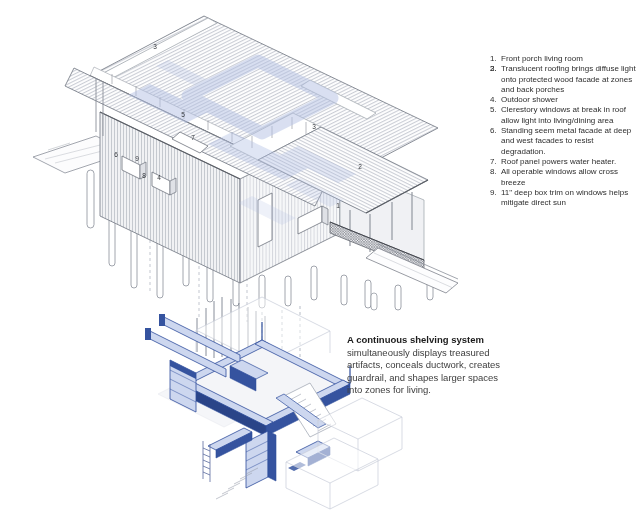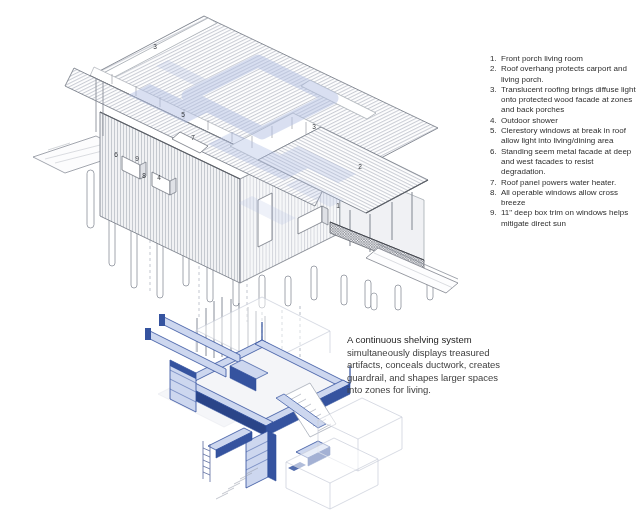--- a/index.html
+++ b/index.html
@@ -7,21 +7,21 @@
           font-family:"Liberation Sans",sans-serif;}
   #drawing{position:absolute;left:0;top:0;}
   
   #annotation-list{position:absolute;left:488px;top:54px;width:152px;
     font-size:8px;line-height:10.3px;color:#2e2e2e;}
   .ann-item{position:relative;padding-left:13px;}
   .ann-num{position:absolute;left:2px;top:0;}
   
   #caption{position:absolute;left:347px;top:334px;width:160px;
     font-size:9.5px;line-height:12.6px;color:#3d3d3d;}
-  #caption .cap-head{font-weight:normal;color:#1c1c1c;}
+  #caption .cap-head{font-weight:bold;color:#1c1c1c;}
   
   .dlabel{position:absolute;font-size:6.5px;color:#33363b;
     transform:translate(-50%,-50%);letter-spacing:0;}
 </style>
 </head>
 <body>
 
 <div id="canvas">
 
   <svg id="drawing" width="640" height="515" viewBox="0 0 640 515">
@@ -321,21 +321,20 @@
     <span class="dlabel" style="left:159px;top:177px">4</span>
   </div>
 
   <div id="annotation-list">
     <div class="ann-item">
       <span class="ann-num">1.</span>
       <span class="ann-text">Front porch living room</span>
     </div>
     <div class="ann-item">
       <span class="ann-num">2.</span>
-      <span class="ann-text">Roof overhang protects carport and living porch.</span>
     </div>
     <div class="ann-item">
       <span class="ann-num">3.</span>
       <span class="ann-text">Translucent roofing brings diffuse light onto protected wood facade at zones and back porches</span>
     </div>
     <div class="ann-item">
       <span class="ann-num">4.</span>
       <span class="ann-text">Outdoor shower</span>
     </div>
     <div class="ann-item">

